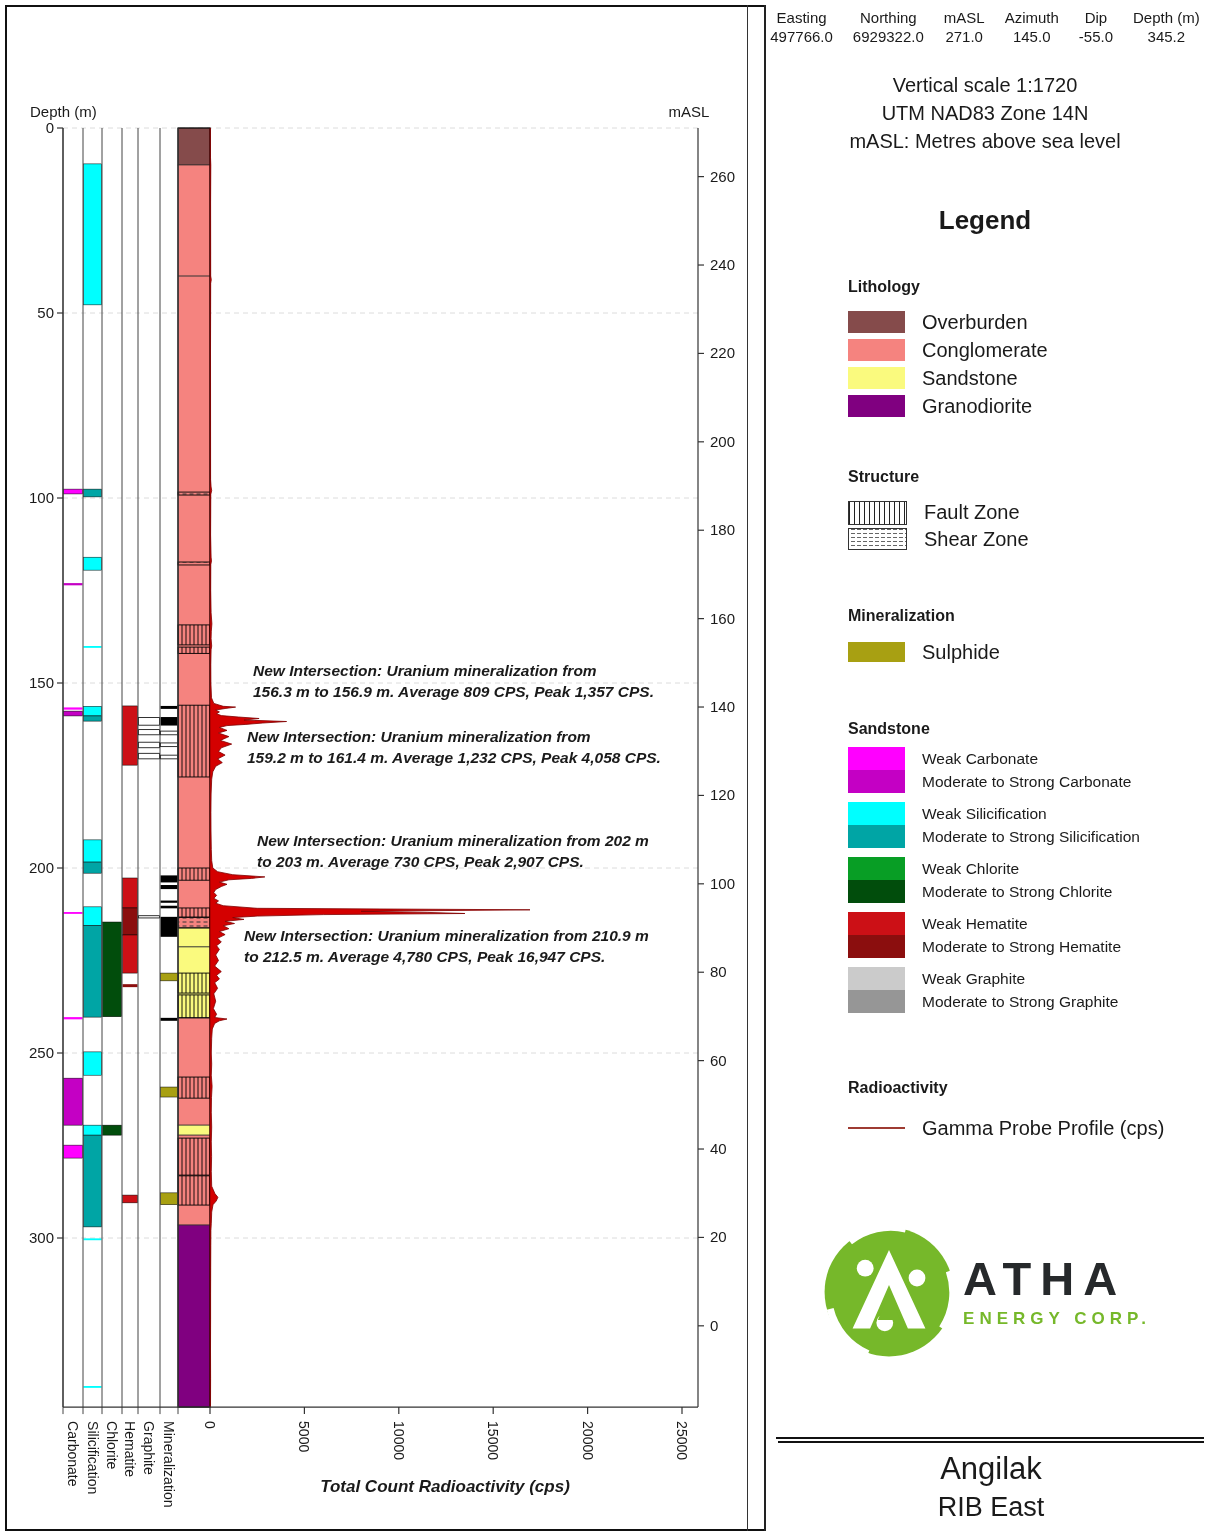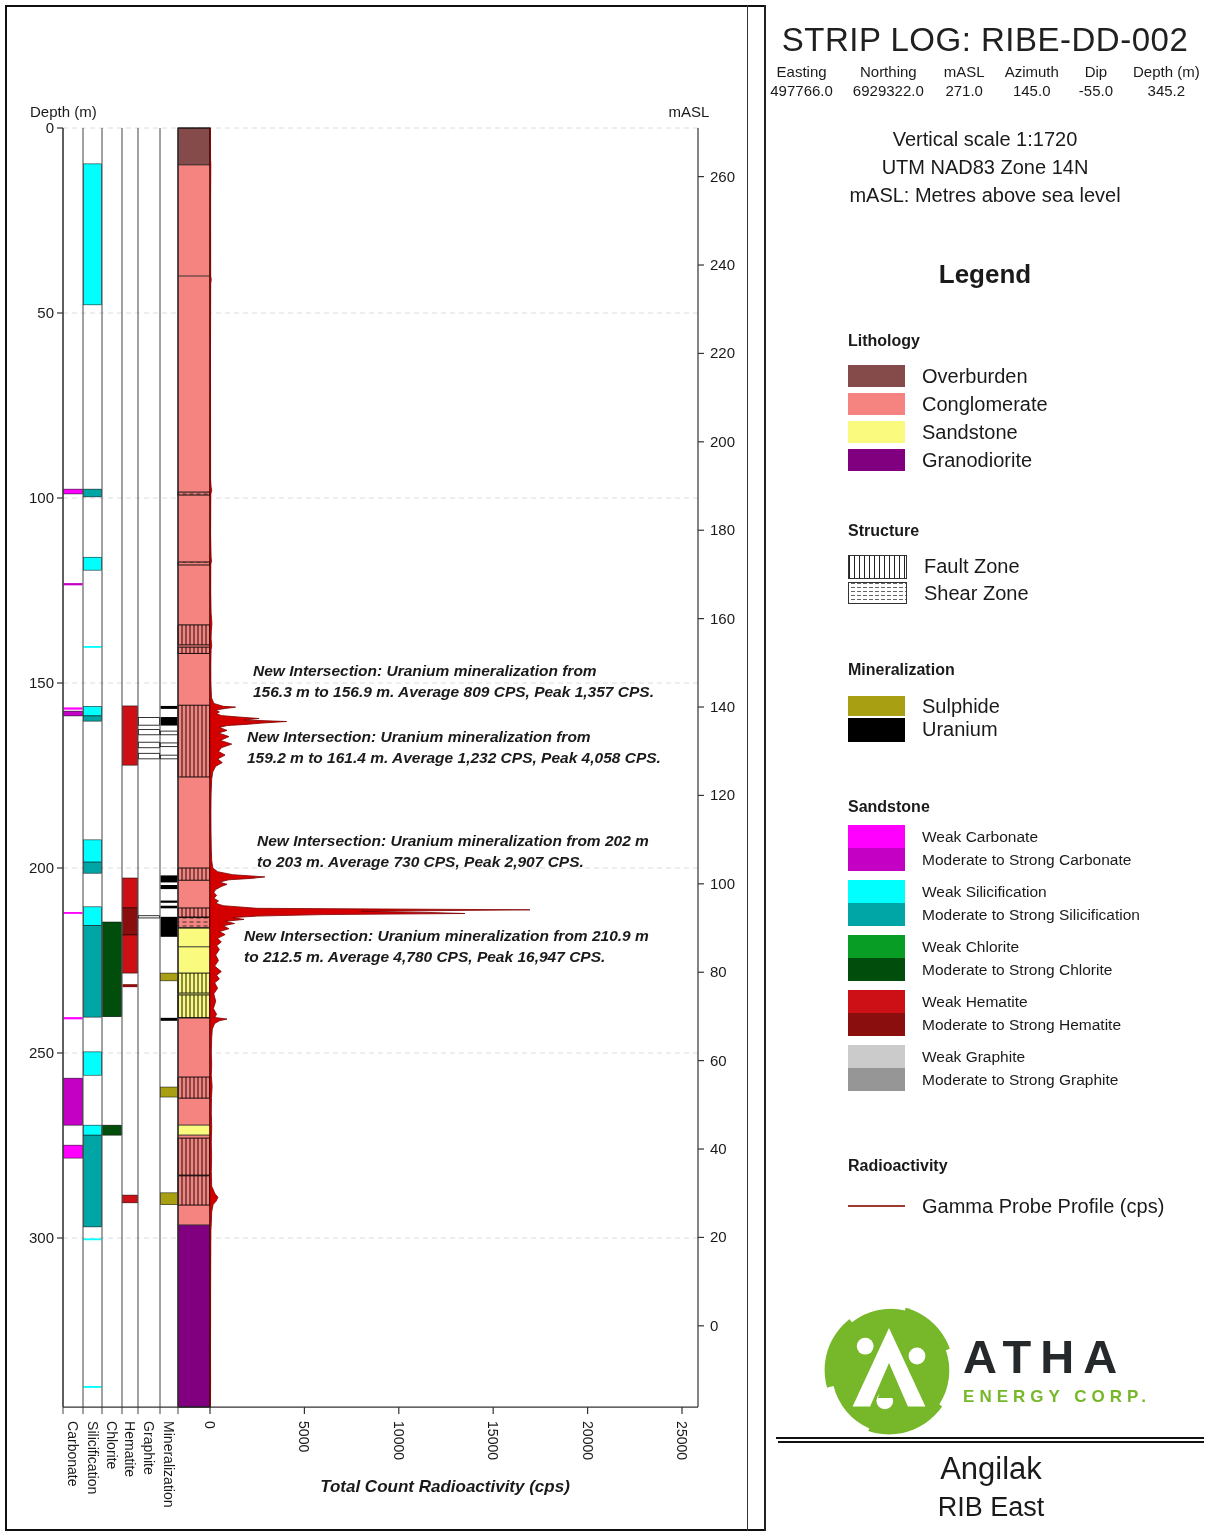--- a/index.html
+++ b/index.html
@@ -251,21 +251,20 @@
         <text x="257" y="867" font-size="15.5" font-weight="bold" font-style="italic">to 203 m. Average 730 CPS, Peak 2,907 CPS.</text>
         <text x="244" y="941" font-size="15.5" font-weight="bold" font-style="italic">New Intersection: Uranium mineralization from 210.9 m</text>
         <text x="244" y="962" font-size="15.5" font-weight="bold" font-style="italic">to 212.5 m. Average 4,780 CPS, Peak 16,947 CPS.</text>
       </g>
     </svg>
 
   <div class="outer-border"></div>
   <div class="panel-divider"></div>
 
   <div class="right-panel">
-    <div class="rp-title">STRIP LOG: RIBE-DD-002</div>
 
     <div class="rp-fields">
       <div class="rp-field">
         <div>Easting</div>
         <div>497766.0</div>
       </div>
       <div class="rp-field">
         <div>Northing</div>
         <div>6929322.0</div>
       </div>
@@ -332,24 +331,20 @@
           </div>
         </div>
       </div>
 
       <div class="sec-mineral">
         <div class="sec-heading">Mineralization</div>
         <div class="min-items">
           <div class="leg-row">
             <div class="sw sw-sulphide" style="background: rgb(168, 160, 18);"></div>
             <div class="leg-label">Sulphide</div>
-          </div>
-          <div class="leg-row">
-            <div class="sw sw-uranium" style="background: rgb(0, 0, 0);"></div>
-            <div class="leg-label">Uranium</div>
           </div>
         </div>
       </div>
 
       <div class="sec-alteration">
         <div class="sec-heading">Sandstone</div>
 
         <div class="alt-group">
           <div class="alt-sw">
             <div style="background: rgb(255, 0, 255);"></div>

